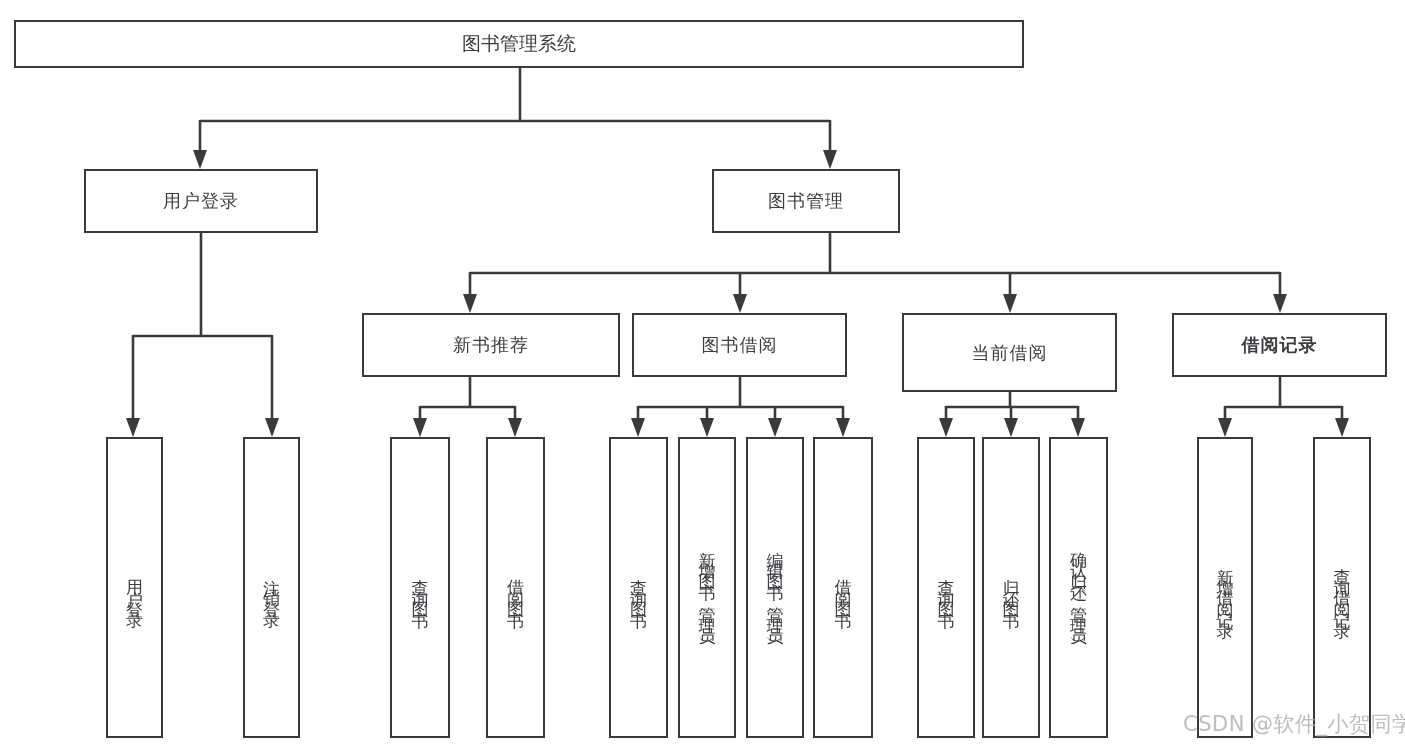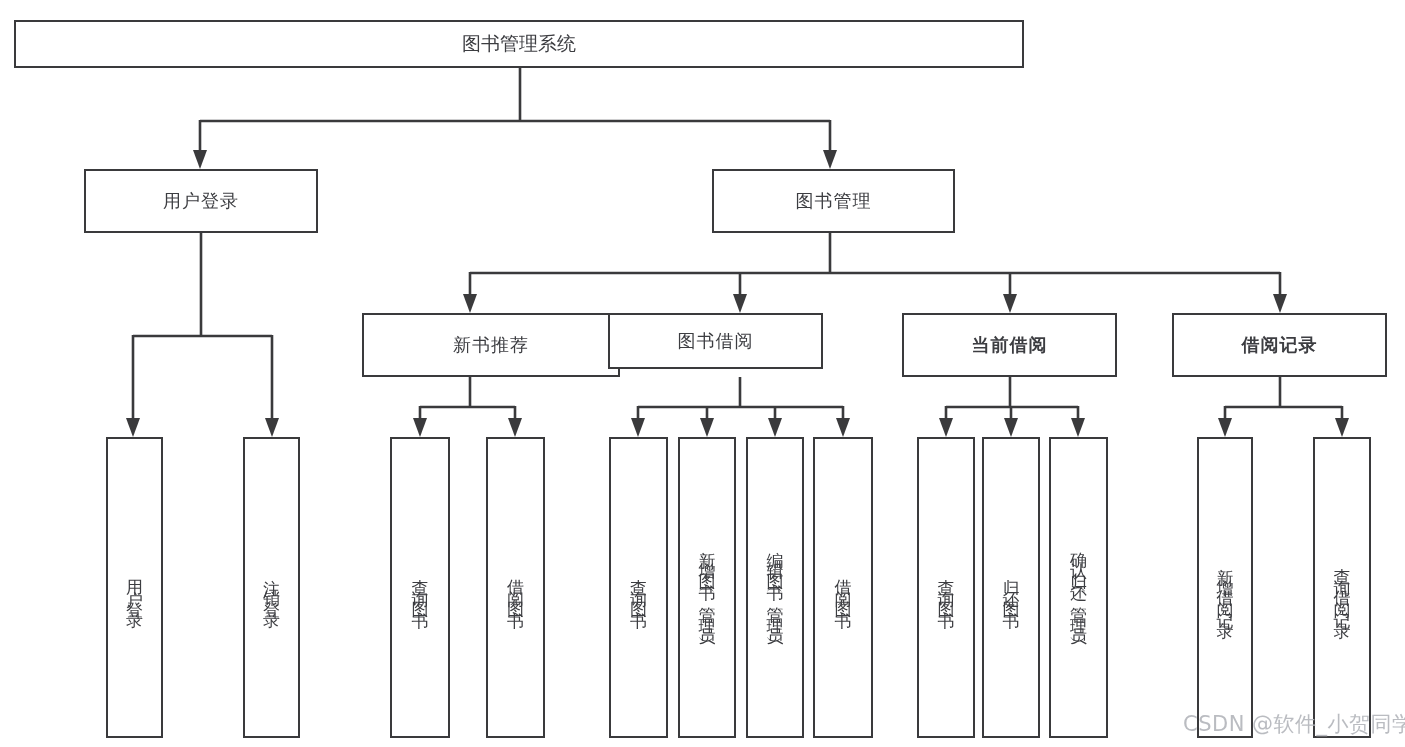--- a/index.html
+++ b/index.html
@@ -100,25 +100,25 @@
     <g>
       <path d="M1280 377 V407 M1225 407 H1342 M1225 406 V419 M1342 406 V419"></path>
       <polygon points="1218,418 1232,418 1225,437"></polygon>
       <polygon points="1335,418 1349,418 1342,437"></polygon>
     </g>
   </svg>
 
   <div class="node root" style="left:14px;top:20px;width:1010px;height:48px;">图书管理系统</div>
 
   <div class="node branch" style="left:84px;top:169px;width:234px;height:64px;">用户登录</div>
-  <div class="node branch" style="left:712px;top:169px;width:243px;height:64px;">图书管理</div>
+  <div class="node branch" style="left:712px;top:169px;width:188px;height:64px;">图书管理</div>
 
   <div class="node branch" style="left:362px;top:313px;width:258px;height:64px;">新书推荐</div>
-  <div class="node branch" style="left:608px;top:313px;width:215px;height:56px;">图书借阅</div>
-  <div class="node branch" style="left:902px;top:313px;width:215px;height:64px;font-weight:bold;">当前借阅</div>
+  <div class="node branch" style="left:632px;top:313px;width:215px;height:64px;">图书借阅</div>
+  <div class="node branch" style="left:902px;top:313px;width:215px;height:79px;">当前借阅</div>
   <div class="node branch" style="left:1172px;top:313px;width:215px;height:64px;font-weight:bold;">借阅记录</div>
 
   <div class="vnode" style="left:106px;width:57px;">
     <span>用户登录</span>
   </div>
   <div class="vnode" style="left:243px;width:57px;">
     <span>注销登录</span>
   </div>
 
   <div class="vnode" style="left:390px;width:60px;">

